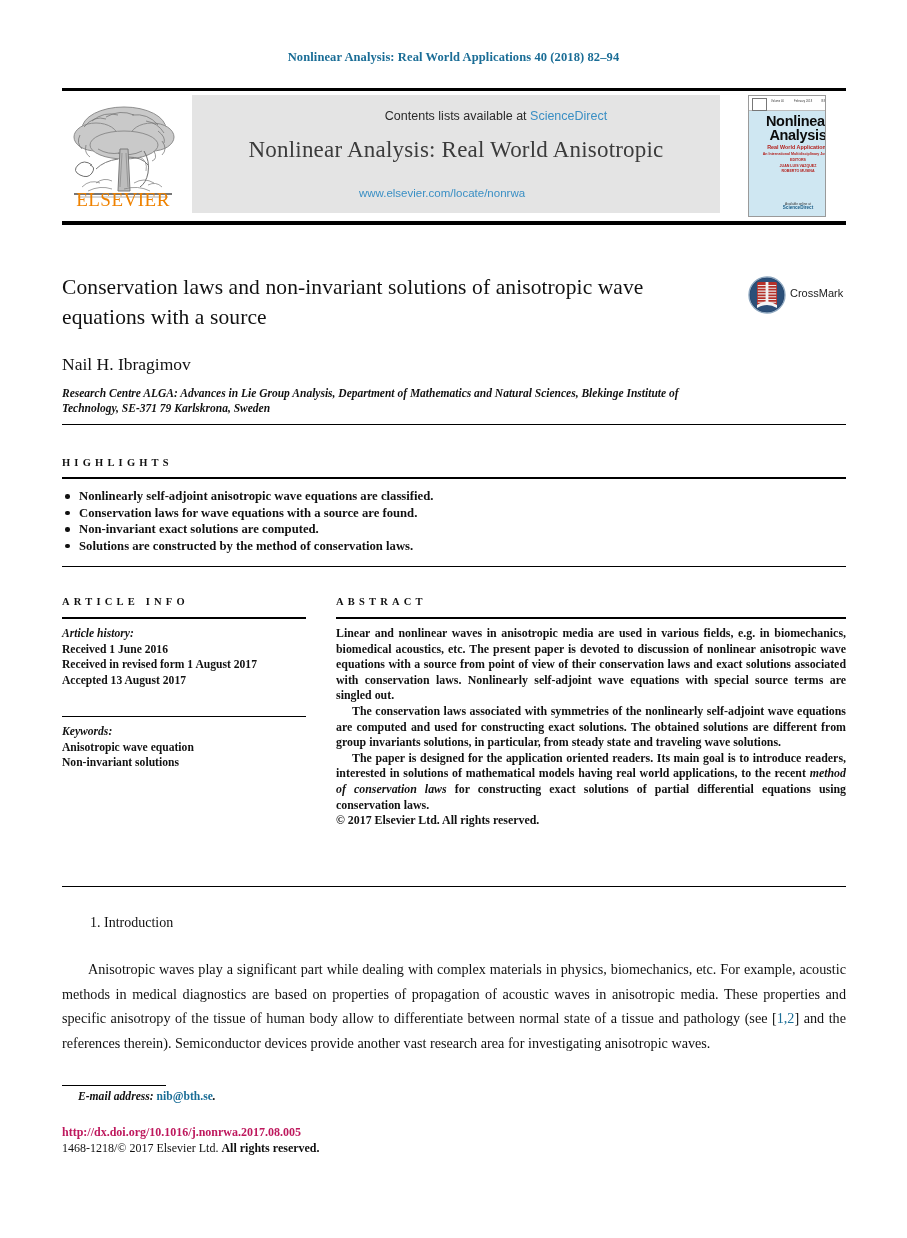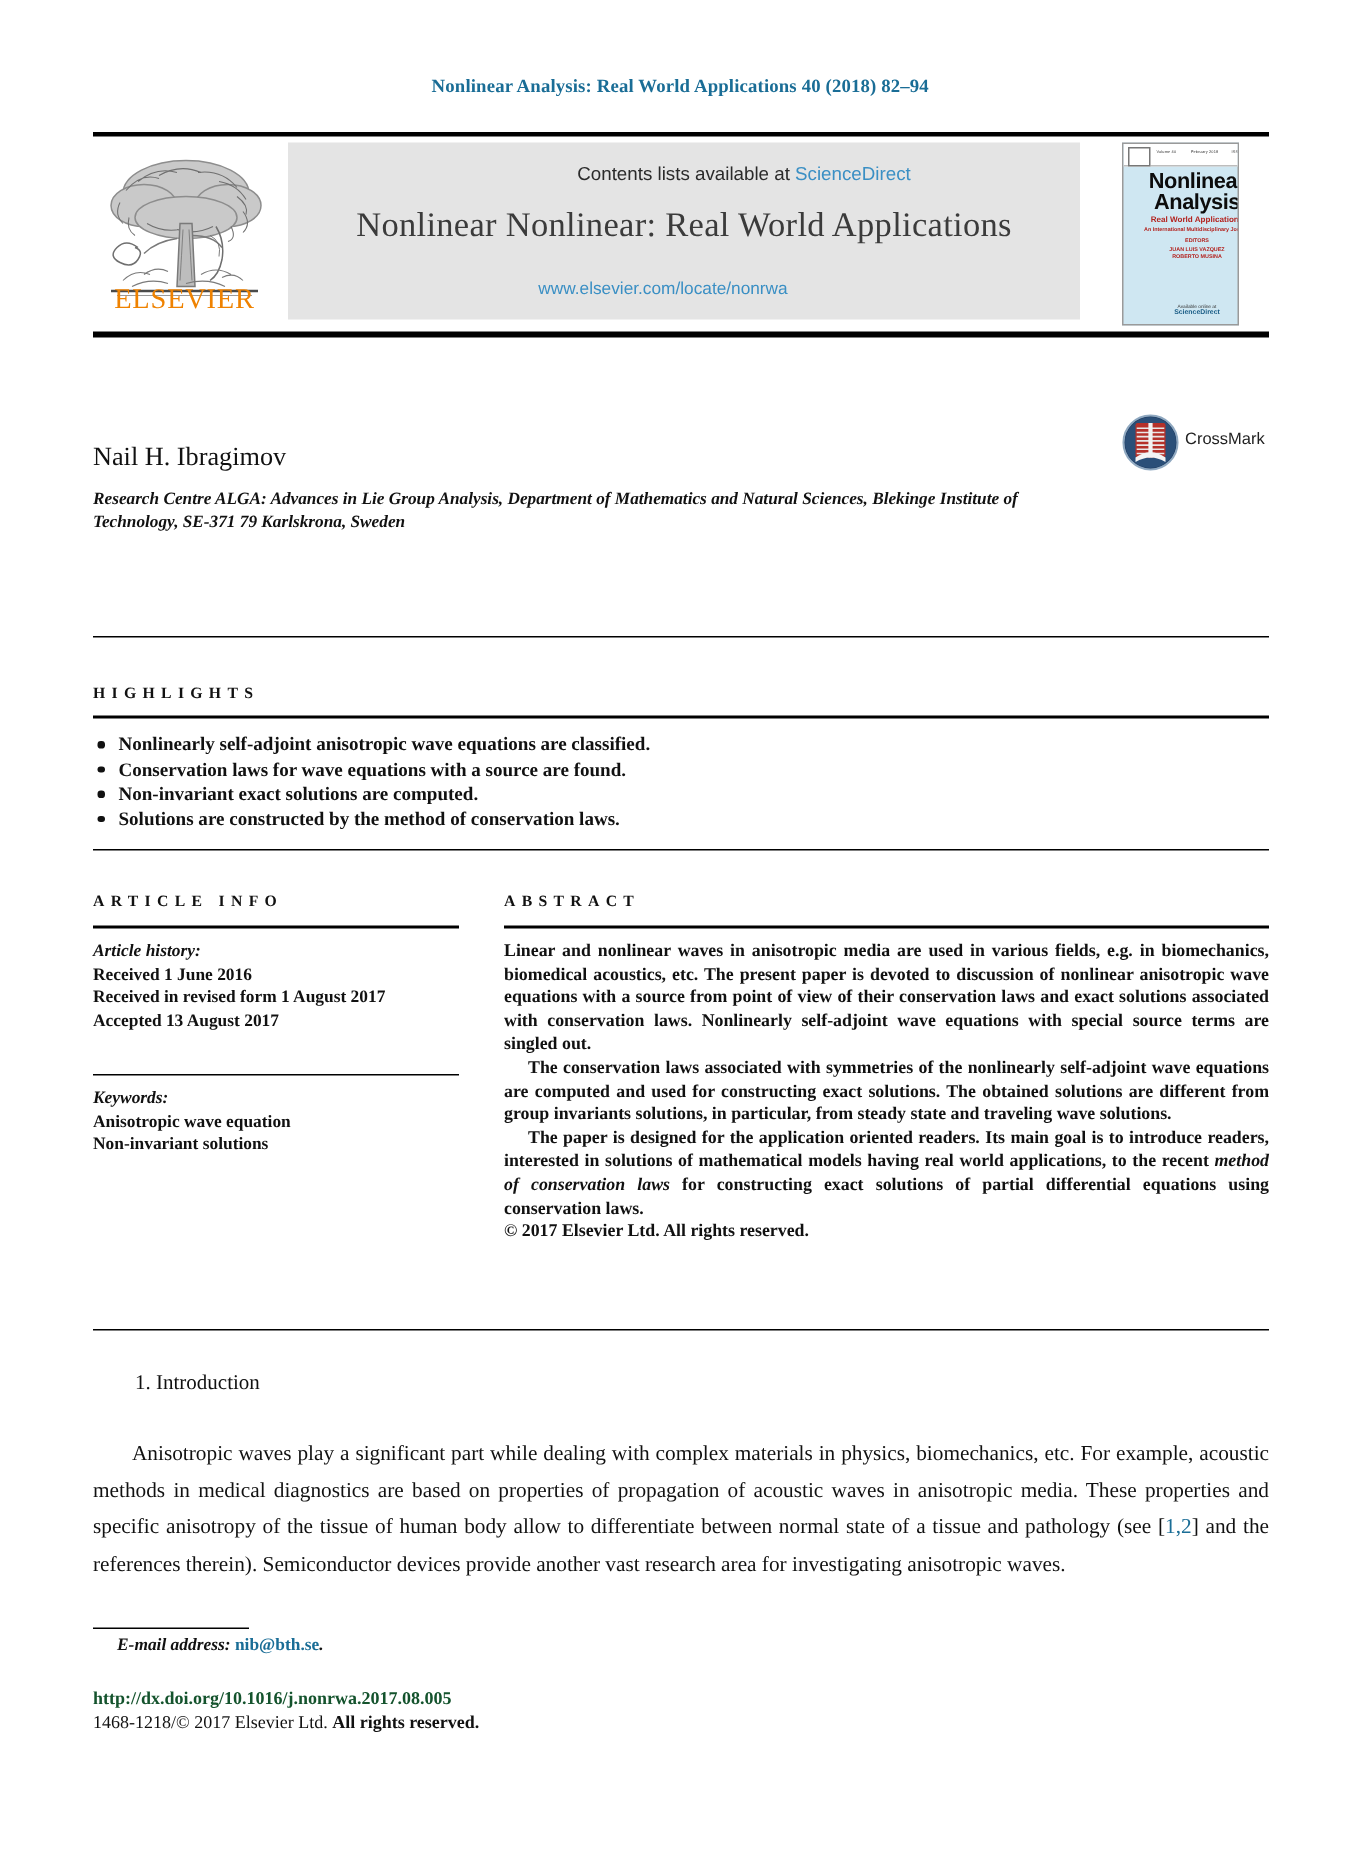--- a/index.html
+++ b/index.html
@@ -204,21 +204,21 @@
   .footnote {
     position: absolute; left: 62px; top: 1090px; width: 500px;
     text-indent: 16px;
     font-family: "Liberation Serif", serif;
     font-size: 11.6px; font-weight: bold; font-style: italic; color: #111;
   }
   .footnote .mail { color: #1a6d96; font-style: normal; }
   .doi {
     position: absolute; left: 62px; top: 1125px;
     font-family: "Liberation Serif", serif;
-    font-size: 12px; font-weight: bold; color: #14532d;
+    font-size: 12px; font-weight: bold; color: #be185d;
   }
   .issn {
     position: absolute; left: 62px; top: 1141px;
     font-family: "Liberation Serif", serif;
     font-size: 12px; color: #111;
   }
   .issn .b { font-weight: bold; }
 </style>
 </head>
 <body>
@@ -267,21 +267,21 @@
 
             <path d="M12 99 L110 99" stroke="#4a4a4a" stroke-width="1.6"></path>
             <path d="M16 102 L106 102" stroke="#9a9a9a" stroke-width="0.8"></path>
           </g>
         </svg>
       </div>
       <div class="elsevier-word">ELSEVIER</div>
 
       <div class="banner">
         <div class="banner-line1"><span>Contents lists available at </span><span class="sd">ScienceDirect</span></div>
-        <div class="banner-journal">Nonlinear Nonlinear: Real World Applications</div>
+        <div class="banner-journal">Nonlinear Analysis: Real World Anisotropic</div>
         <div class="banner-url">www.elsevier.com/locate/nonrwa</div>
       </div>
 
       <div class="cover">
         <div class="cover-topbar">
           <div class="cover-elsbox"></div>
           <div class="cover-topbar-t" style="left:22px">Volume 40</div>
           <div class="cover-topbar-t" style="left:45px">February 2018</div>
           <div class="cover-topbar-t" style="left:72px">ISSN 1468-1218</div>
         </div>
@@ -302,20 +302,21 @@
           <span>Available online at</span><br>
           <span class="sdf">ScienceDirect</span>
         </div>
       </div>
 
     </div>
     <div class="rule-bottom"></div>
   </div>
 
   <div class="titleblock">
+    <div class="art-title">Conservation laws and non-invariant solutions of anisotropic wave equations with a source</div>
 
     <div class="crossmark">
       <div class="cm-badge">
         <svg viewBox="0 0 38 38" width="38" height="38" aria-hidden="true">
           <circle cx="19" cy="19" r="18" fill="#1e3a5f"></circle>
           <circle cx="19" cy="19" r="18" fill="none" stroke="#8fa8c0" stroke-width="1.4"></circle>
           <path d="M19 2 a17 17 0 0 1 0 34 a17 17 0 0 1 0 -34" fill="#2b4f78"></path>
           <rect x="9" y="6" width="20" height="23" rx="1.5" fill="#b5312a"></rect>
           <g stroke="#e8e8e8" stroke-width="1.1">
             <path d="M9.8 9.5 H28.2 M9.8 12.3 H28.2 M9.8 15.1 H28.2 M9.8 17.9 H28.2 M9.8 20.7 H28.2 M9.8 23.5 H28.2 M9.8 26.3 H28.2"></path>

